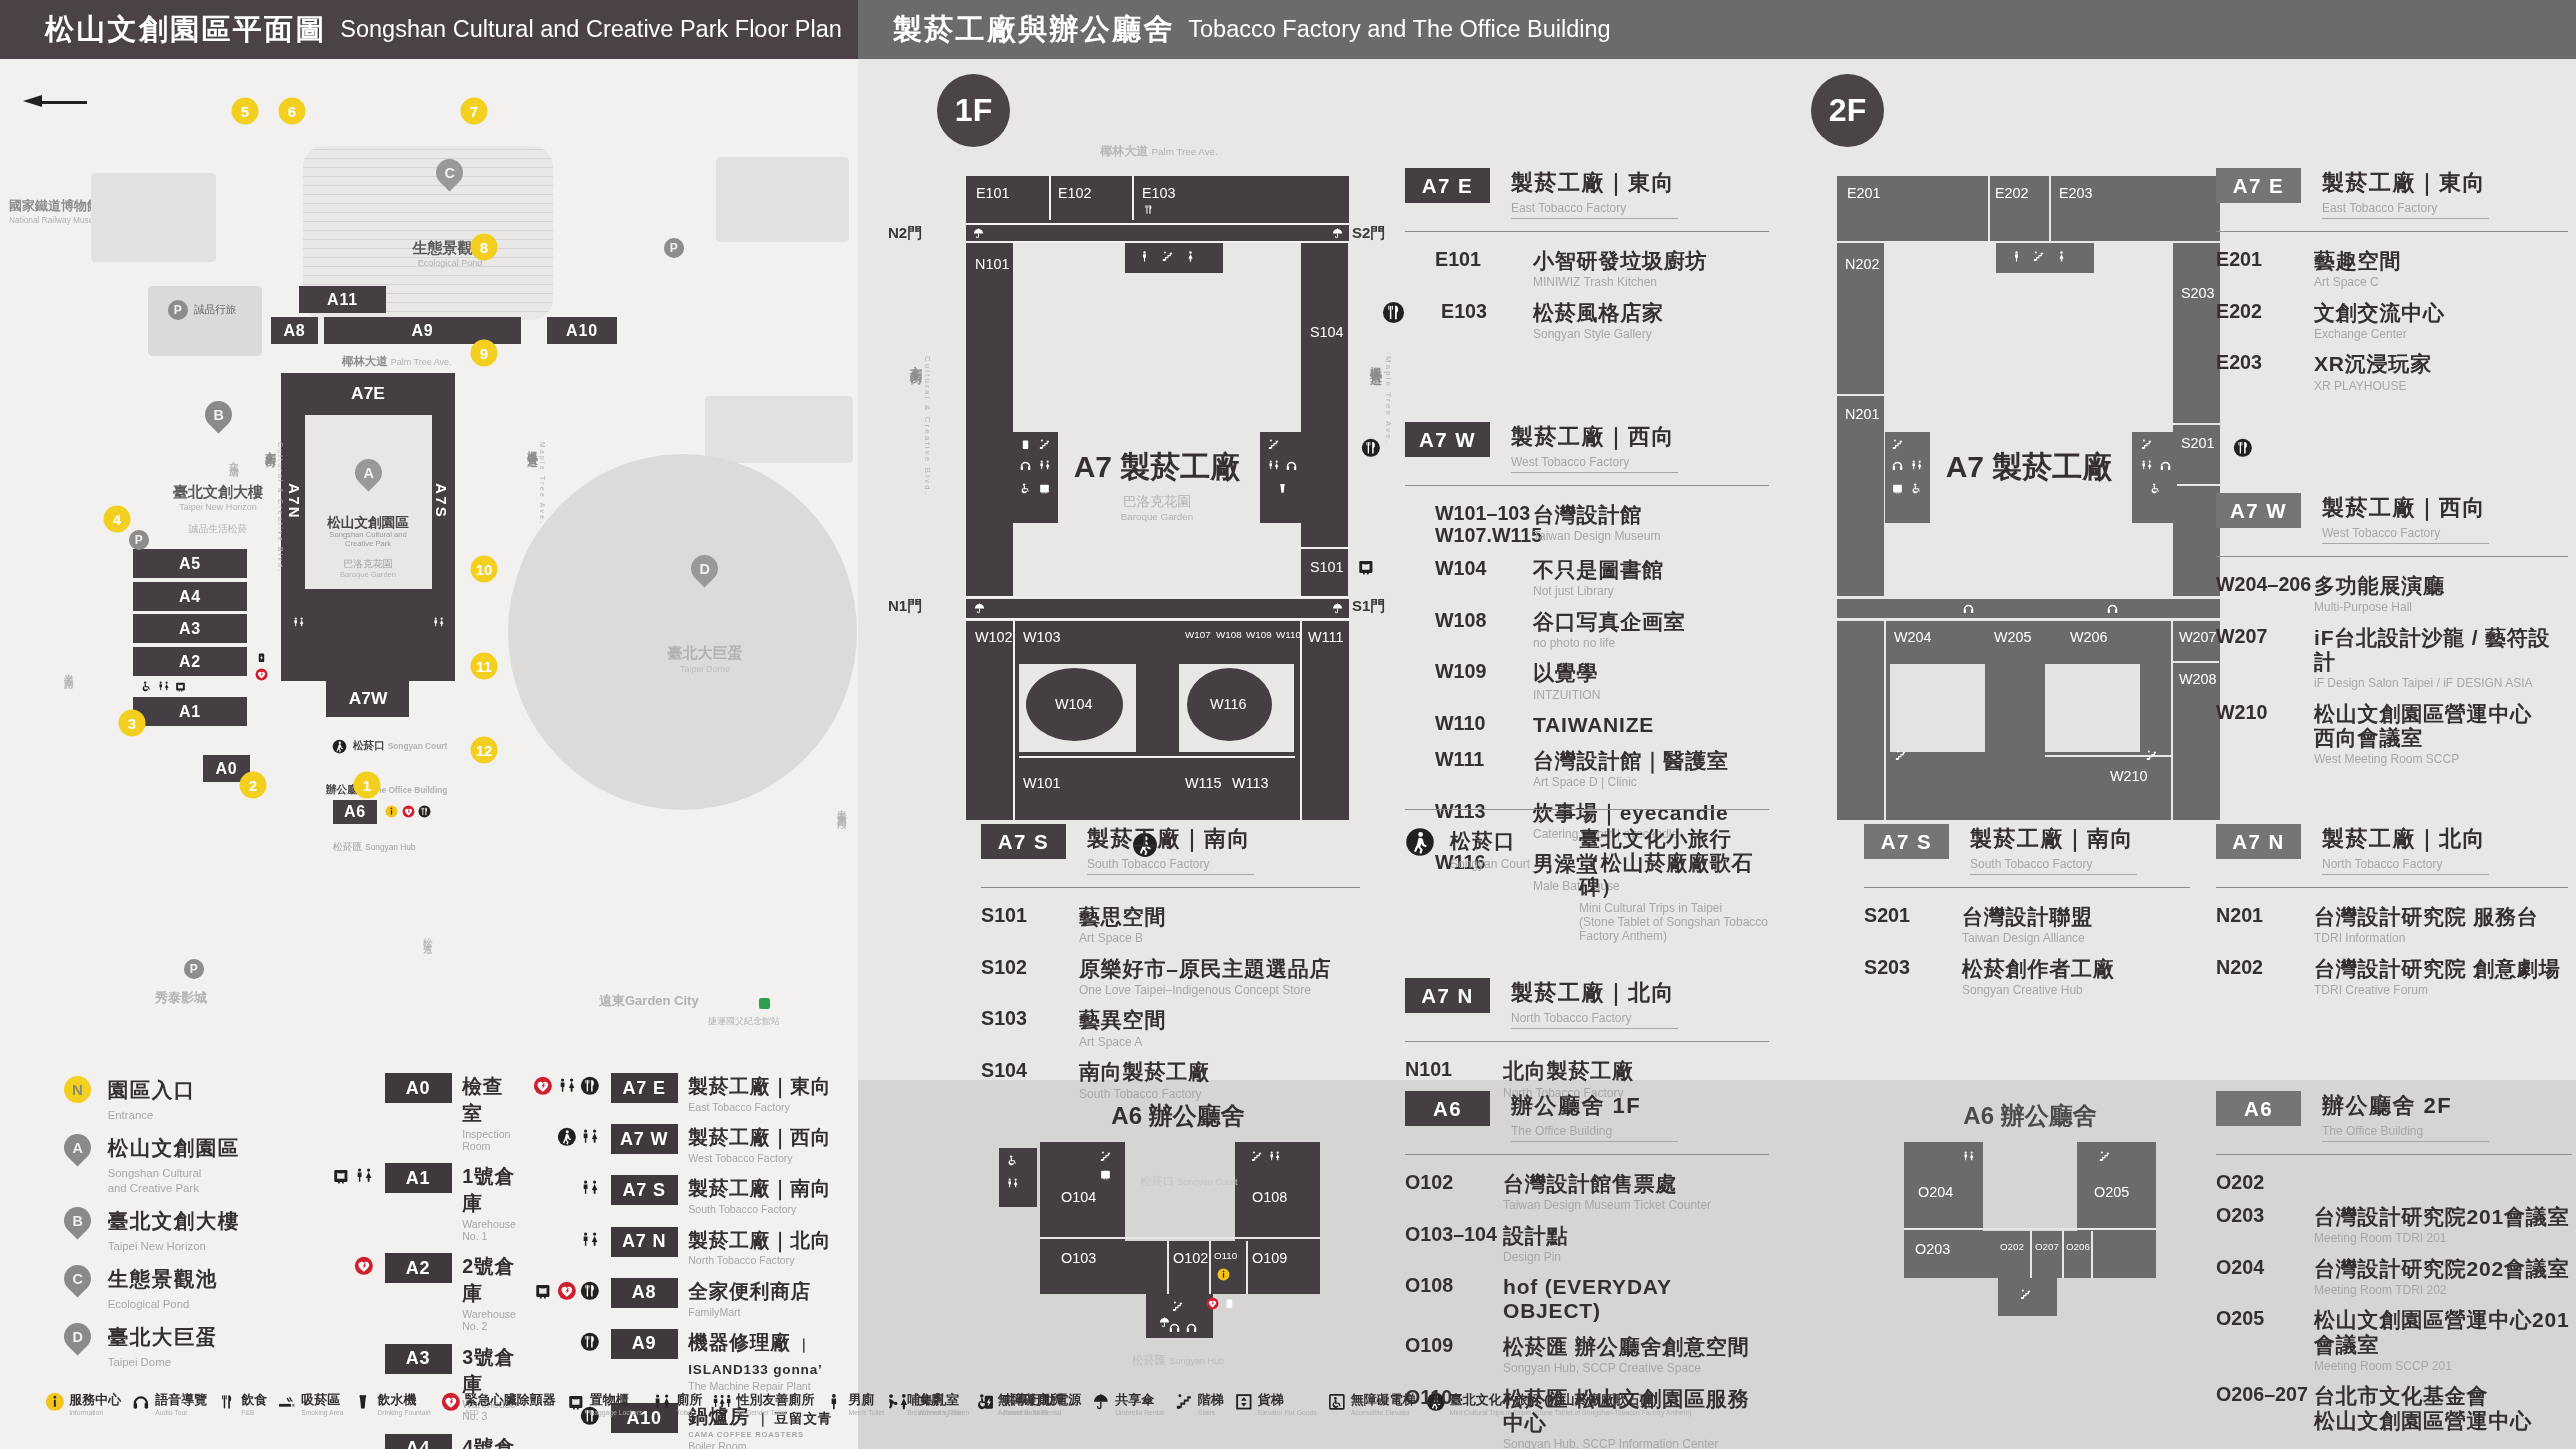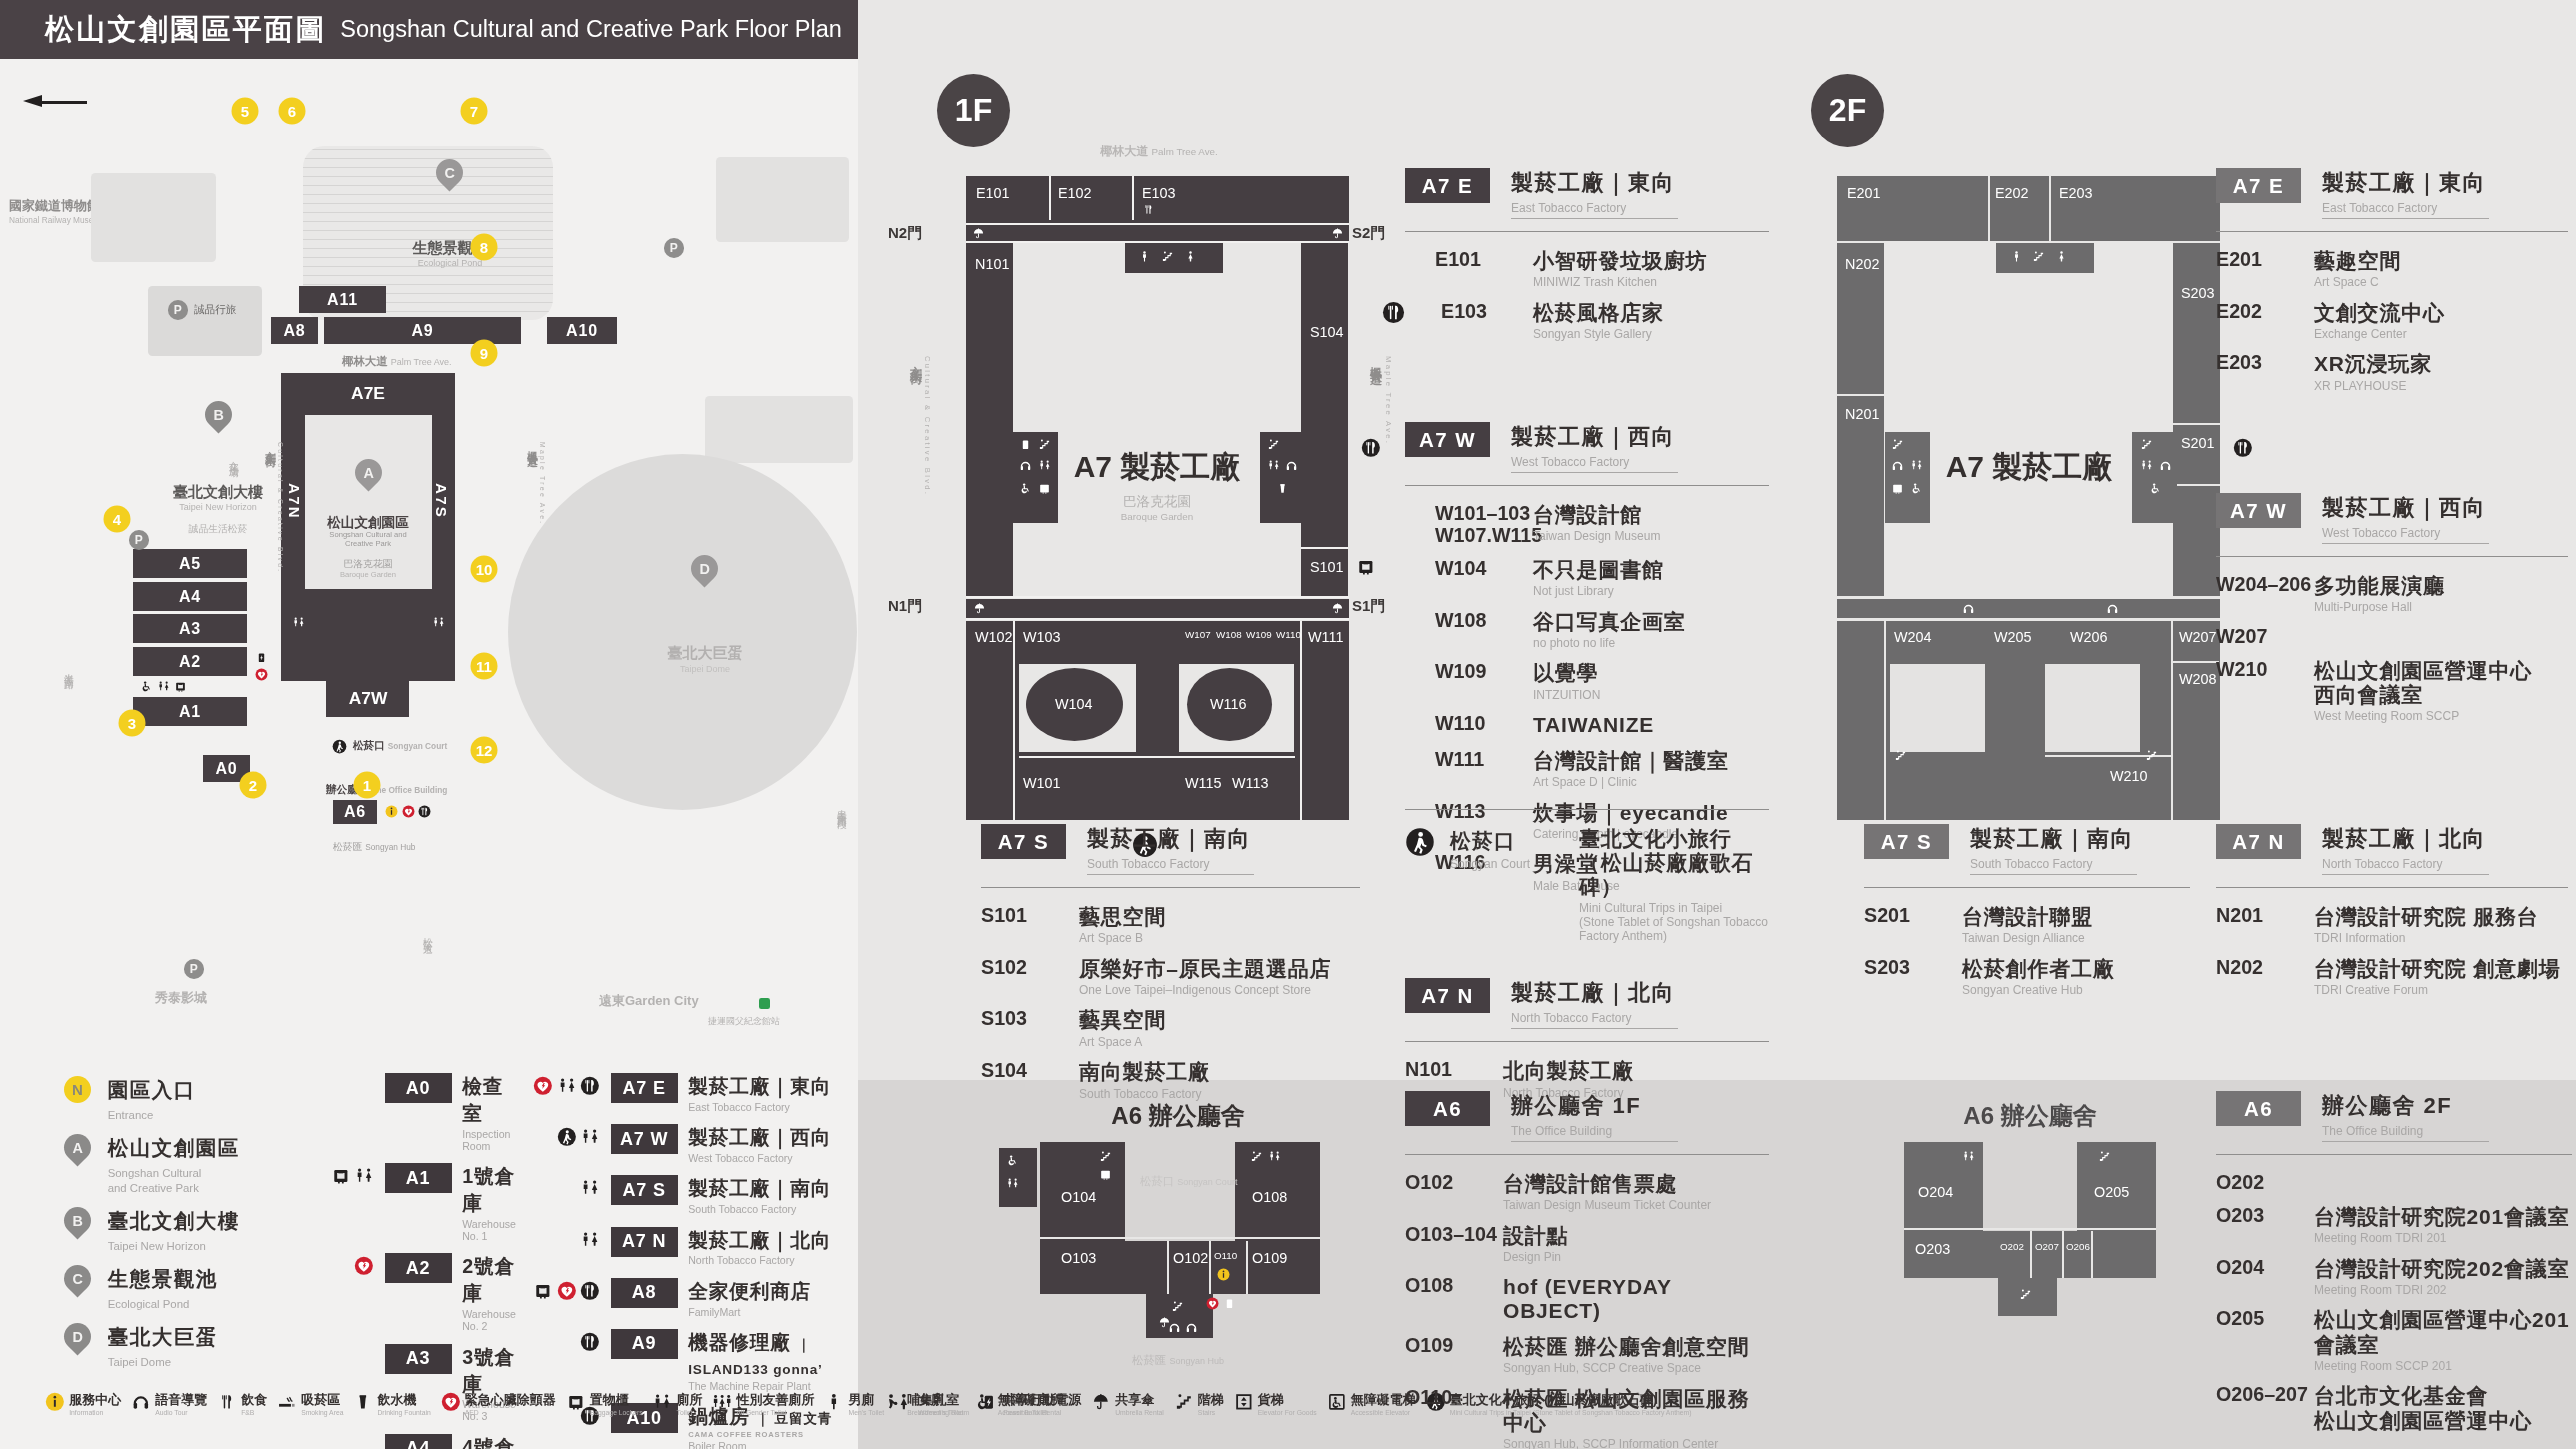--- a/index.html
+++ b/index.html
@@ -89,20 +89,24 @@
 <body>
 
 <div id="app">
   <div id="bg-left"></div>
   <div id="band"></div>
 
   <header id="hd-left">
     <span class="hd-zh">松山文創園區平面圖</span>
     <span class="hd-en">Songshan Cultural and Creative Park Floor Plan</span>
   </header>
+  <header id="hd-right">
+    <span class="hd-zh">製菸工廠與辦公廳舍</span>
+    <span class="hd-en">Tobacco Factory and The Office Building</span>
+  </header>
 
   <div id="park" class="abs" style="left:0;top:59px;width:858px;height:994px;overflow:hidden">
     <div class="northarrow" style="left:23px;top:36px"></div>
     <div class="ntail" style="left:42px;top:42px;width:45px"></div>
     <div class="lbl dim" style="left:9px;top:138px;font-size:13px;font-weight:bold">國家鐵道博物館</div>
     <div class="lbl faint" style="left:9px;top:156px;font-size:8.3px">National Railway Museum</div>
 
     <div class="blk" style="left:91px;top:114px;width:125px;height:89px"></div>
     <div class="blk" style="left:716px;top:98px;width:133px;height:85px"></div>
     <div class="blk" style="left:705px;top:337px;width:148px;height:67px"></div>
@@ -1700,20 +1704,24 @@
           </div>
       <div>
             <div class="rzh">多功能展演廳</div>
             <div class="ren">Multi-Purpose Hall</div>
           </div>
     </div>
         <div class="row">
       <div class="rc">
             <span>W207</span>
           </div>
+      <div>
+            <div class="rzh">iF台北設計沙龍 / 藝符設計</div>
+            <div class="ren">iF Design Salon Taipei / iF DESIGN ASIA</div>
+          </div>
     </div>
         <div class="row">
       <div class="rc">
             <span>W210</span>
           </div>
       <div>
             <div class="rzh">松山文創園區營運中心<br>西向會議室</div>
             <div class="ren">West Meeting Room SCCP</div>
           </div>
     </div>

